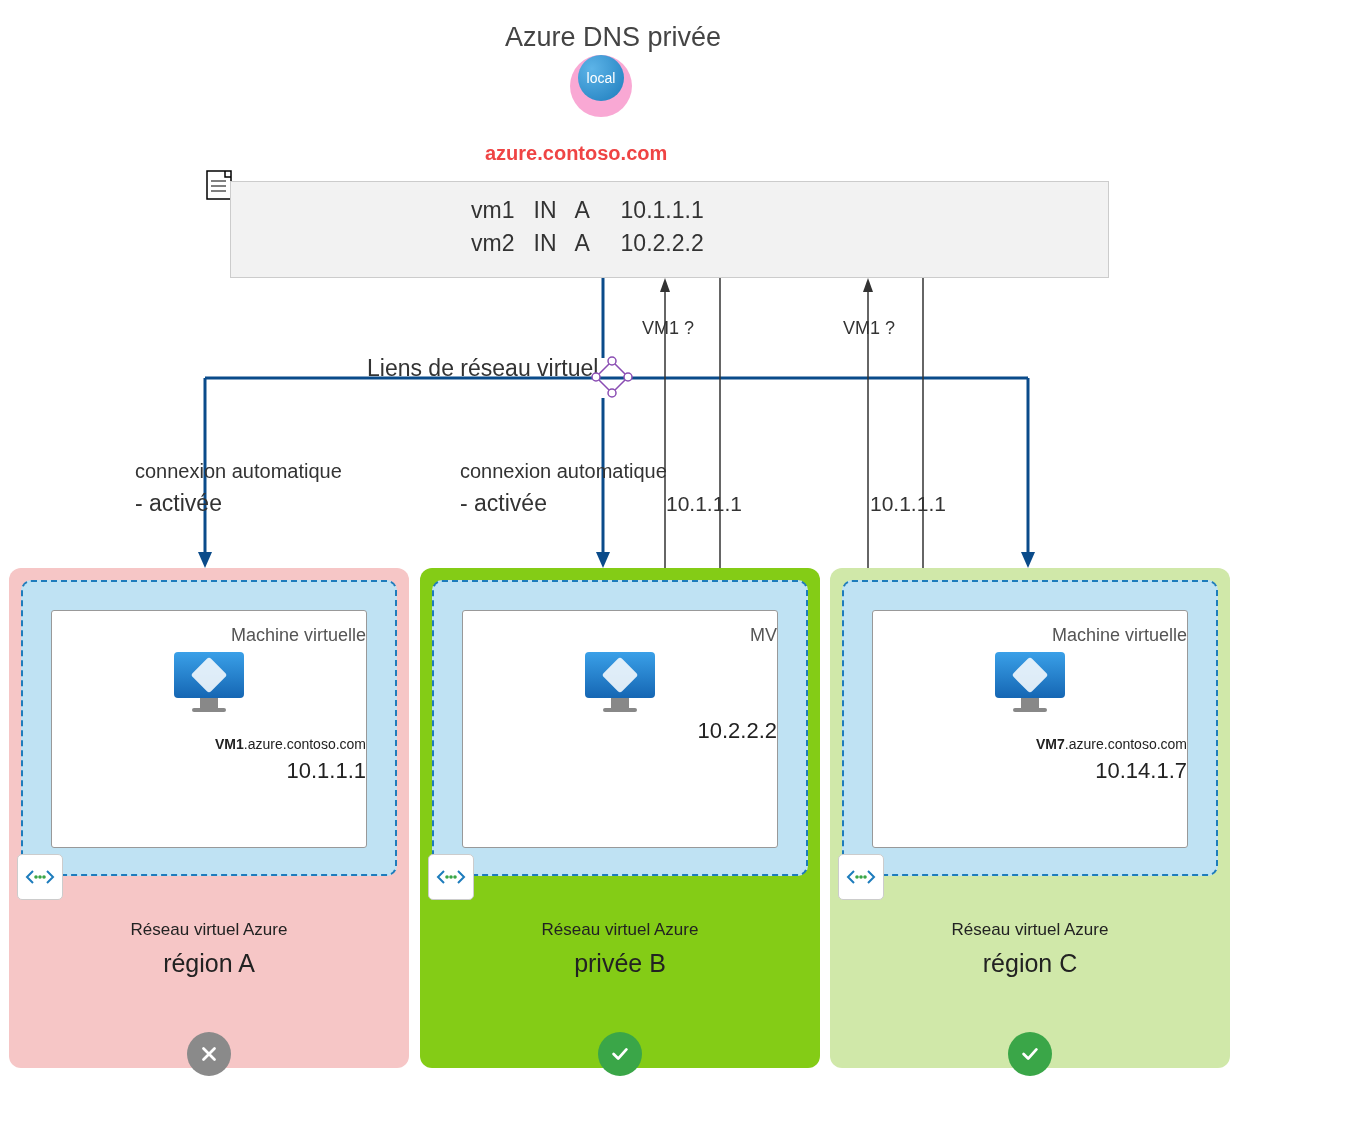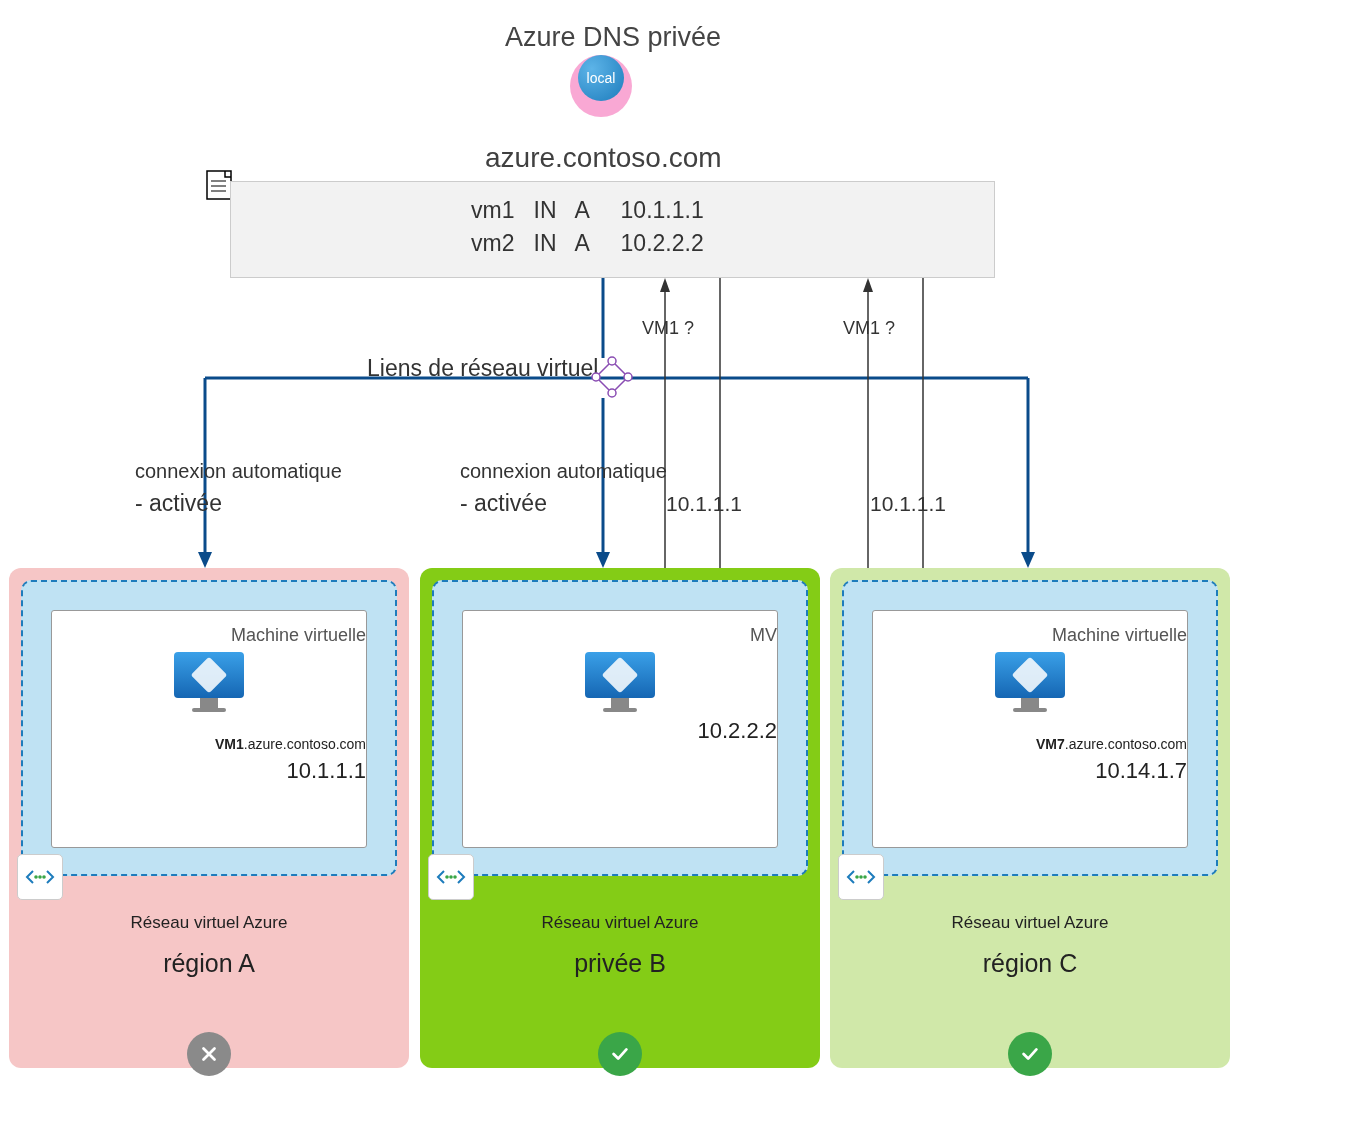--- a/index.html
+++ b/index.html
@@ -4,25 +4,25 @@
 <style>
   * { box-sizing: border-box; margin: 0; padding: 0; }
   body { font-family: "Segoe UI", Arial, sans-serif; background: #fff; width: 1361px; height: 1142px; position: relative; }
   .abs { position: absolute; }
   
   
   .dns-title { top: 22px; left: 505px; font-size: 27px; color: #444; }
   .globe-icon { top: 55px; left: 570px; width: 62px; height: 62px; border-radius: 50%; background: #f9a8d4; display: flex; align-items: flex-start; justify-content: center; }
   .globe-inner { width: 46px; height: 46px; border-radius: 50%; background: radial-gradient(circle at 30% 30%, #5db4e8, #1d7cbc); position: relative; display: flex; align-items: center; justify-content: center; }
   .globe-text { color: #fff; font-size: 14px; font-weight: 500; }
-  .zone-name { top: 142px; left: 485px; font-size: 28px; font-weight: 400; color: #404040; }
+  .zone-name { top: 142px; left: 485px; font-size: 20px; font-weight: 700; color: #ef4444; }
   
   
   .doc-icon { top: 170px; left: 206px; }
-  .dns-box { top: 181px; left: 230px; width: 765px; height: 97px; background: #f2f2f2; border: 1px solid #ccc; padding: 15px 0 0 240px; }
+  .dns-box { top: 181px; left: 230px; width: 879px; height: 97px; background: #f2f2f2; border: 1px solid #ccc; padding: 15px 0 0 240px; }
   .dns-row { font-size: 23px; color: #333; white-space: pre; margin-bottom: 6px; }
   
   
   .vnl-label { top: 355px; left: 367px; font-size: 23px; color: #333; }
   
   
   .diamond-icon { top: 355px; left: 590px; }
   
   
   .autoreg-a { top: 460px; left: 135px; font-size: 20px; color: #333; }
@@ -58,21 +58,21 @@
   .monitor-cube { position: absolute; top: 10px; left: 22px; width: 26px; height: 26px; background: rgba(255,255,255,0.85); transform: rotate(45deg); border-radius: 3px; }
   .monitor-stand { width: 18px; height: 10px; background: #888; margin: 0 auto; }
   .monitor-base { width: 34px; height: 4px; background: #888; margin: 0 auto; border-radius: 2px; }
   
   
   .vnet-badge { position: absolute; left: 8px; bottom: 168px; width: 46px; height: 46px; background: #fff; border: 1px solid #ccc; border-radius: 5px; display: flex; align-items: center; justify-content: center; }
   
   
   .region-label { position: absolute; bottom: 90px; left: 0; right: 0; text-align: center; }
   .region-label .rtitle { font-size: 17px; color: #222; }
-  .region-label .rsub { font-size: 25px; color: #222; margin-top: 16px; }
+  .region-label .rsub { font-size: 25px; color: #222; margin-top: 9px; }
   
   
   .status-badge { position: absolute; bottom: -8px; left: 50%; transform: translateX(-50%); width: 44px; height: 44px; border-radius: 50%; display: flex; align-items: center; justify-content: center; }
   .status-bad { background: #8a8a8a; }
   .status-ok { background: #3aa648; }
   .status-badge svg { width: 22px; height: 22px; }
   
   svg line.blue, svg polyline.blue { stroke: #0a4b8a; stroke-width: 3; fill: none; }
   svg line.thin, svg polyline.thin { stroke: #333; stroke-width: 1.5; fill: none; }
   svg polygon.blue-fill { fill: #0a4b8a; }

